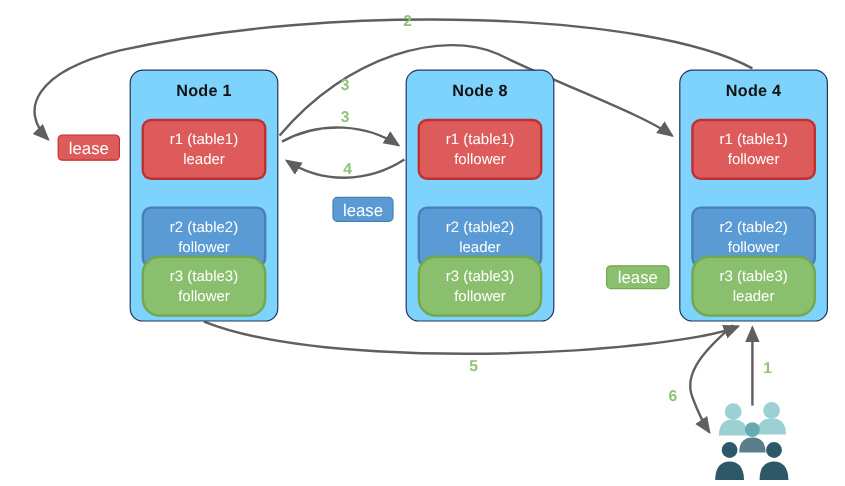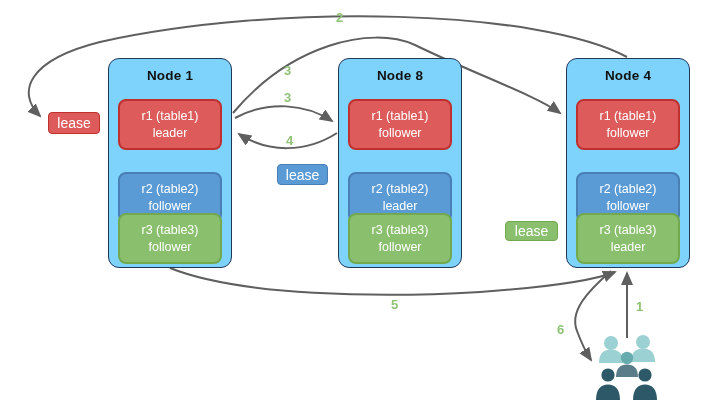--- a/index.html
+++ b/index.html
@@ -21,21 +21,21 @@
     font-size:13.5px;font-weight:bold;color:#111111;letter-spacing:.2px;
   }
   .chip{
     position:absolute;left:9px;right:9px;height:51px;border-radius:8px;
     border:2px solid transparent;box-sizing:border-box;
     display:flex;flex-direction:column;align-items:center;justify-content:center;
     color:#ffffff;font-size:12.5px;line-height:1.32;text-align:center;
   }
   .chip.r1{top:40px;}
   .chip.r2{top:97px;margin-top:16px;}
-  .chip.r3{top:154px;}
+  .chip.r3{top:154px;border-radius:15px;}
   .lease{
     position:absolute;border-radius:4px;border:1.5px solid transparent;box-sizing:border-box;
     display:flex;align-items:center;justify-content:center;
     color:#ffffff;font-size:14px;
   }
   .lease-red{left:48px;top:112px;width:52px;height:22px;}
   .lease-blue{left:277px;top:164px;width:51px;height:21px;}
   .lease-green{left:505px;top:221px;width:53px;height:20px;}
   .step{
     position:absolute;font-size:13px;font-weight:bold;color:#8fc377;

